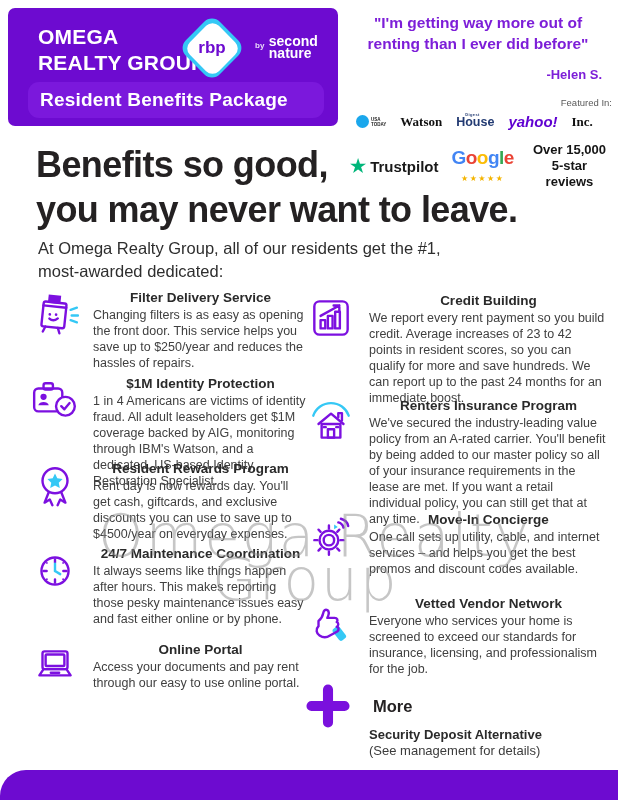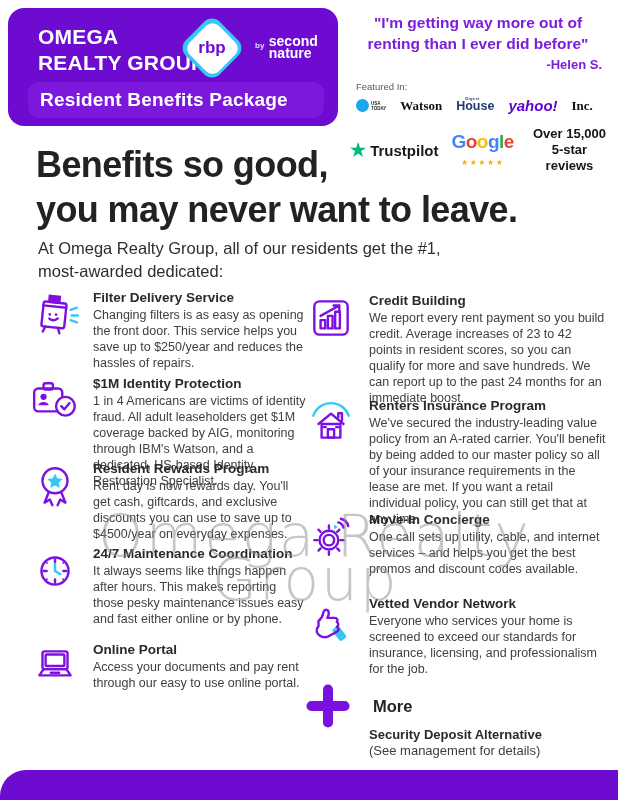--- a/index.html
+++ b/index.html
@@ -1,34 +1,34 @@
 <!DOCTYPE html>
 <html><head>
 <meta charset="utf-8">
 <style>
   * { margin:0; padding:0; box-sizing:border-box; }
   html,body { width:618px; height:800px; background:#fff; font-family:"Liberation Sans",sans-serif; position:relative; overflow:hidden; }
 
   
-  .header { position:absolute; left:8px; top:8px; width:330px; height:118px; background:#6d0bd0; border-radius:16px; }
+  .header { position:absolute; left:8px; top:8px; width:330px; height:118px; background:#6d0bd0; border-radius:7px; }
   .brand { position:absolute; left:30px; top:16px; color:#fff; font-weight:800; font-size:21px; line-height:26px; letter-spacing:.2px; }
   .rbp-wrap { position:absolute; left:166px; top:2px; width:76px; height:76px; }
   .rbp-cyan { position:absolute; left:14px; top:14px; width:48px; height:48px; background:#35c8f5; border-radius:11px; transform:rotate(45deg); }
   .rbp-white { position:absolute; left:17.5px; top:17.5px; width:41px; height:41px; background:#fff; border-radius:9px; transform:rotate(45deg); }
   .rbp-label { position:absolute; left:0; top:0; width:76px; height:76px; display:flex; align-items:center; justify-content:center; color:#6d0bd0; font-weight:800; font-size:17px; }
   .bsn { position:absolute; left:247px; top:27px; color:#fff; white-space:nowrap; }
   .bsn .by { font-size:8px; vertical-align:10px; opacity:.85; font-weight:700; }
   .bsn .sn { display:inline-block; font-weight:800; font-size:14px; line-height:12px; text-align:left; }
   .package-pill { position:absolute; left:20px; top:74px; width:296px; height:36px; background:#7b18dc; border-radius:11px; display:flex; align-items:center; padding-left:12px; color:#fff; font-weight:800; font-size:19px; letter-spacing:.2px; }
 
   
   .topright { position:absolute; left:344px; top:12px; width:268px; }
   .quote { color:#7d1ed8; font-weight:800; font-size:15.5px; line-height:21px; text-align:center; white-space:nowrap; }
-  .attr { text-align:right; color:#7d1ed8; font-weight:800; font-size:13px; margin-top:3px; padding-right:10px; }
-  .featured-label { margin-top:9px; margin-left:12px; font-size:9.5px; color:#5a5a5a; }
+  .attr { text-align:right; color:#7d1ed8; font-weight:800; font-size:13px; margin-top:13px; padding-right:10px; }
+  .featured-label { margin-top:15px; margin-left:12px; font-size:9.5px; color:#5a5a5a;text-align:right; }
   .logos { display:flex; align-items:center; gap:14px; margin-top:5px; margin-left:12px; }
   .usat { display:flex; align-items:center; gap:2px; }
   .usat-circle { width:13px; height:13px; border-radius:50%; background:#1aa7ec; }
   .usat-text { font-size:4.5px; font-weight:800; line-height:5px; color:#1b1b1b; }
   .forbes { font-family:"Liberation Serif",serif; font-weight:700; font-size:13px; color:#111; }
   .house { position:relative; font-weight:800; font-size:12.5px; color:#223a72; }
   .house-sub { position:absolute; top:-3px; left:9px; font-size:4px; letter-spacing:.4px; font-weight:700; }
   .yahoo { font-weight:800; font-style:italic; font-size:15px; color:#5f01d1; }
   .inc { font-family:"Liberation Serif",serif; font-weight:900; font-size:13px; color:#111; }
   .reviews { display:flex; align-items:center; gap:13px; margin-top:12px; margin-left:6px; }
@@ -40,21 +40,21 @@
   .g-stars { font-size:8px; color:#f4b400; letter-spacing:1.5px; line-height:8px; }
   .over { font-size:13px; font-weight:800; color:#151515; text-align:center; line-height:16px; }
 
   
   .headline { position:absolute; left:36px; top:142px; font-size:36px; font-weight:800; color:#242122; line-height:45px; letter-spacing:-.6px; }
   .subhead { position:absolute; left:38px; top:237px; font-size:16.5px; color:#2e2e2e; line-height:22.5px; }
 
   
   .benefit { position:absolute; display:flex; gap:13px; }
   .benefit .icon { flex:0 0 50px; width:50px; }
-  .b-title { font-size:13.5px; font-weight:800; color:#2a2a2a; margin-bottom:2px; }
+  .b-title { font-size:13.5px; font-weight:800; color:#2a2a2a; margin-bottom:2px;text-align:center; }
   .b-desc { font-size:12.5px; color:#404040; line-height:16px; }
   .bl { left:30px; width:278px; }
   .br { left:306px; width:302px; }
   .bl1 { top:290px; } .bl2 { top:376px; } .bl3 { top:461px; } .bl4 { top:546px; } .bl5 { top:642px; }
   .br1 { top:293px; } .br2 { top:398px; } .br3 { top:512px; } .br4 { top:596px; }
 
   .more-row { position:absolute; left:306px; top:684px; display:flex; gap:23px; align-items:center; }
   .more-label { font-size:16.5px; font-weight:800; color:#242122; }
   .deposit { position:absolute; left:369px; top:727px; }
   .dep-title { font-size:13px; font-weight:800; color:#2a2a2a; }

